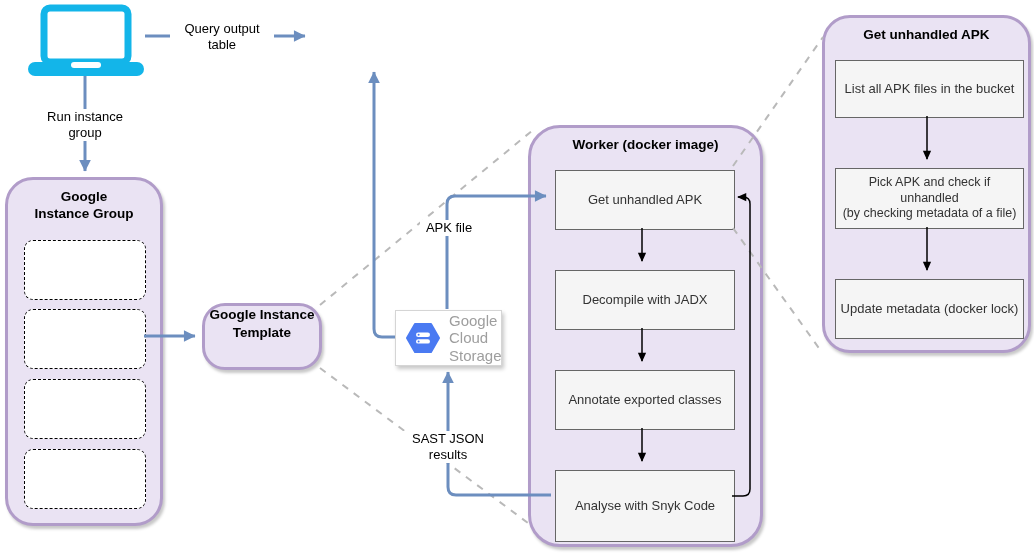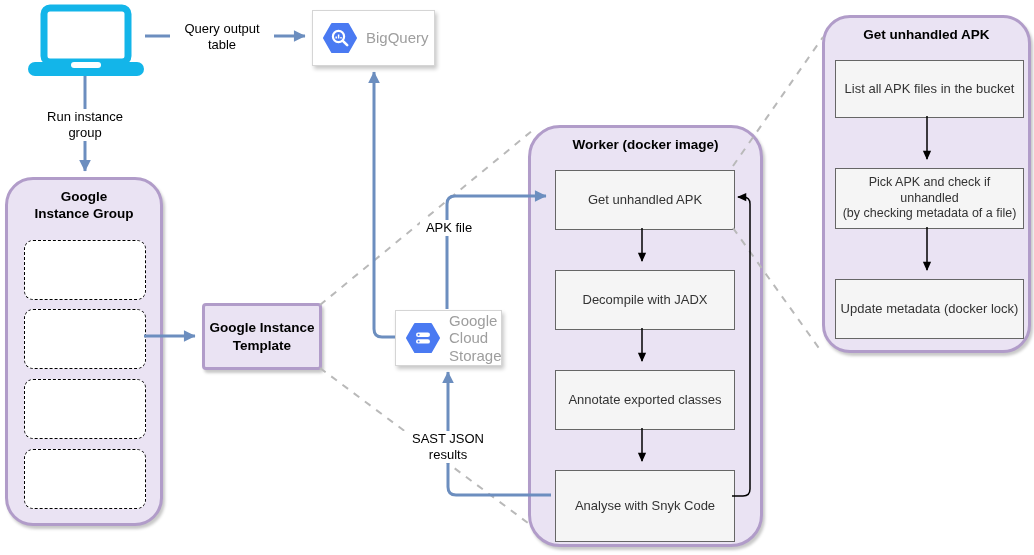--- a/index.html
+++ b/index.html
@@ -41,23 +41,23 @@
   .service {
     background:#fff; border:1px solid #d5d5d5;
     box-shadow:2px 3px 4px rgba(0,0,0,.22);
     display:flex; align-items:center; gap:9px; padding-left:10px;
     z-index:2;
   }
   .service-label { color:#9e9e9e; font-size:15px; line-height:1.15; }
 
   
   .mini-container {
-    background:#eae3f3; border:3px solid #b19cc9; border-radius:4px;
+    background:#eae3f3; border:3px solid #b19cc9; border-radius:23px;
     box-shadow:2px 3px 3px rgba(0,0,0,.22);
-    display:flex; align-items:center; justify-content:center;
+    display:flex; justify-content:center;
     text-align:center; font-weight:bold; font-size:13.5px; line-height:1.3;
     z-index:2;
   }
 
   
   .edge-label {
     position:absolute; z-index:6; background:#fff;
     font-size:13px; color:#000; text-align:center; line-height:1.22;
   }
 
@@ -69,31 +69,20 @@
 <div id="stage">
 
   <div class="abs" style="left:28px; top:4px; width:116px; height:72px; z-index:2;">
     <svg width="116" height="72" viewBox="0 0 116 72">
       <rect x="16" y="4" width="84" height="54" rx="6" fill="#fff" stroke="#13b5e9" stroke-width="7"></rect>
       <rect x="0" y="58" width="116" height="14" rx="7" fill="#13b5e9"></rect>
       <rect x="43" y="58" width="30" height="6" rx="3" fill="#fff"></rect>
     </svg>
   </div>
 
-  <div class="abs service" style="left:312px; top:10px; width:123px; height:56px;">
-    <span style="display:flex;">
-      <svg width="34" height="30" viewBox="0 0 34 30">
-        <path d="M9,1 L25,1 L33,15 L25,29 L9,29 L1,15 Z" fill="#4a7af2" stroke="#4a7af2" stroke-width="2" stroke-linejoin="round"></path>
-        <circle cx="15.5" cy="13.5" r="5.6" fill="none" stroke="#fff" stroke-width="2.2"></circle>
-        <path d="M19.8,17.8 L24.2,22.2" stroke="#fff" stroke-width="2.6" stroke-linecap="round"></path>
-        <path d="M13.2,15.4 V13.6 M15.6,15.4 V11.6 M18,15.4 V14" stroke="#fff" stroke-width="1.5"></path>
-      </svg>
-    </span>
-    <span class="service-label">BigQuery</span>
-  </div>
 
   <div class="abs service" style="left:395px; top:310px; width:107px; height:56px;">
     <span style="display:flex;">
       <svg width="34" height="30" viewBox="0 0 34 30">
         <path d="M9,1 L25,1 L33,15 L25,29 L9,29 L1,15 Z" fill="#4a7af2" stroke="#4a7af2" stroke-width="2" stroke-linejoin="round"></path>
         <rect x="10" y="9.6" width="14" height="4.4" rx="2.2" fill="#fff"></rect>
         <rect x="10" y="16.2" width="14" height="4.4" rx="2.2" fill="#fff"></rect>
         <circle cx="12.6" cy="11.8" r="1" fill="#4a7af2"></circle>
         <circle cx="12.6" cy="18.4" r="1" fill="#4a7af2"></circle>
       </svg>

